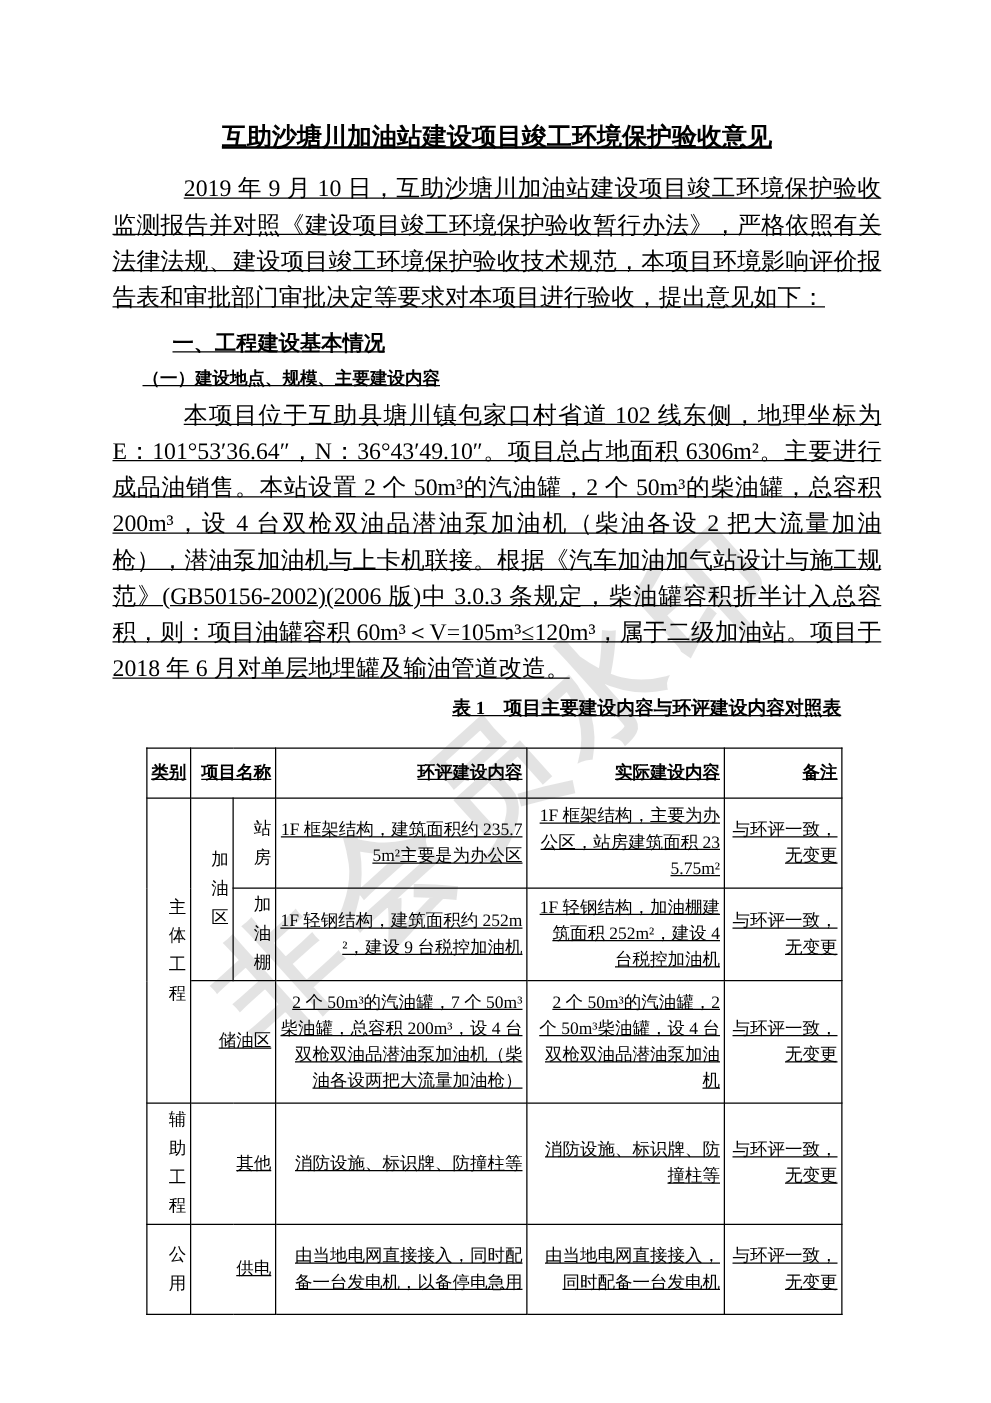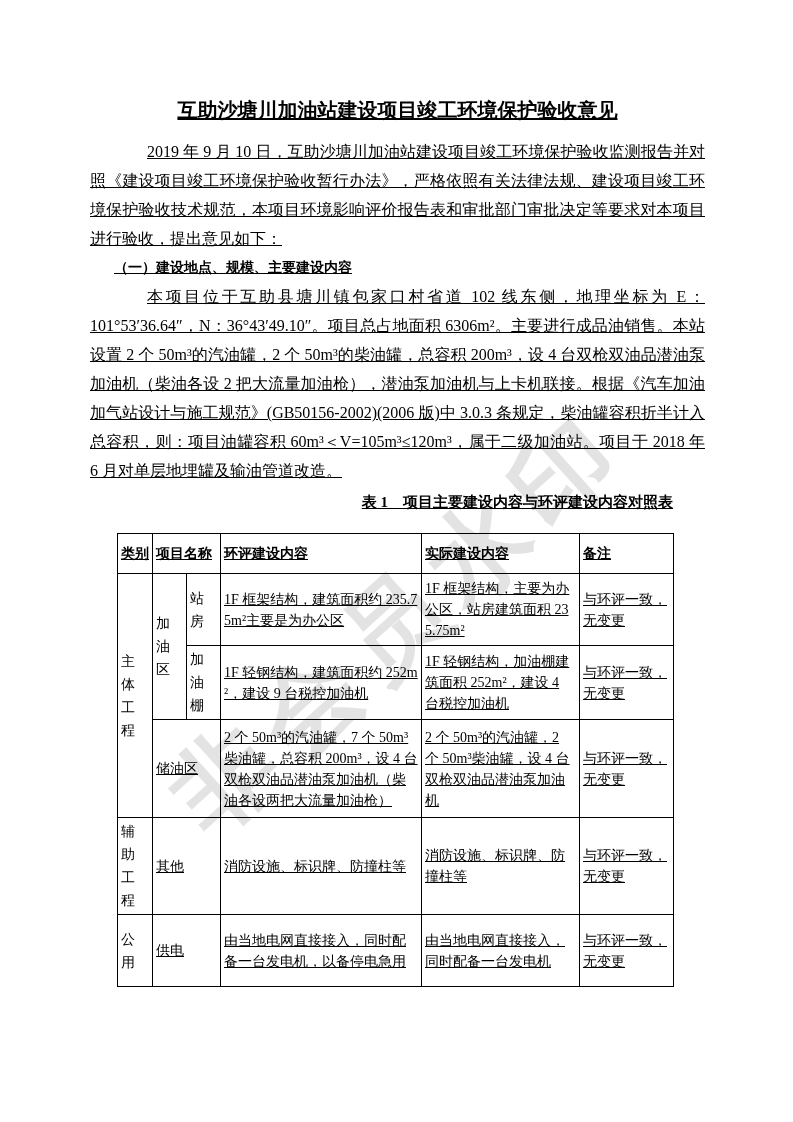--- a/index.html
+++ b/index.html
@@ -38,21 +38,21 @@
     text-decoration: underline;
   }
   .doc-title {
     font-size: 20px;
     font-weight: bold;
     text-align: center;
     line-height: 28px;
     margin-bottom: 13px;
   }
   .body-para {
-    font-size: 16px;
+    font-size: 19px;
     line-height: 29px;
     text-align: justify;
   }
   .indent-first { text-indent: 57px; }
   .sec-heading {
     font-size: 17px;
     font-weight: bold;
     line-height: 29px;
     text-indent: 48px;
     margin-top: 7px;
@@ -73,21 +73,21 @@
   }
   table.cmp-table {
     border-collapse: collapse;
     table-layout: fixed;
     width: 556px;
     margin-left: 27px;
     font-size: 14px;
   }
   .cmp-table th, .cmp-table td {
     border: 1px solid #000000;
-    text-align: left;
+    text-align: right;
     vertical-align: middle;
     padding: 2px 3px;
     line-height: 21px;
     word-break: break-all;
   }
   .cmp-table th {
     font-weight: bold;
     line-height: 19px;
   }
   .vtxt {
@@ -103,20 +103,21 @@
 <div class="page">
 
   <div class="watermark">非会员水印</div>
 
   <div class="content">
 
     <div class="doc-title">互助沙塘川加油站建设项目竣工环境保护验收意见</div>
 
     <p class="body-para indent-first">2019 年 9 月 10 日，互助沙塘川加油站建设项目竣工环境保护验收监测报告并对照《建设项目竣工环境保护验收暂行办法》，严格依照有关法律法规、建设项目竣工环境保护验收技术规范，本项目环境影响评价报告表和审批部门审批决定等要求对本项目进行验收，提出意见如下：</p>
 
+    <div class="sec-heading">一、工程建设基本情况</div>
 
     <div class="subsec-heading">（一）建设地点、规模、主要建设内容</div>
 
     <p class="body-para indent-first">本项目位于互助县塘川镇包家口村省道 102 线东侧，地理坐标为 E：101°53′36.64″，N：36°43′49.10″。项目总占地面积 6306m²。主要进行成品油销售。本站设置 2 个 50m³的汽油罐，2 个 50m³的柴油罐，总容积 200m³，设 4 台双枪双油品潜油泵加油机（柴油各设 2 把大流量加油枪），潜油泵加油机与上卡机联接。根据《汽车加油加气站设计与施工规范》(GB50156-2002)(2006 版)中 3.0.3 条规定，柴油罐容积折半计入总容积，则：项目油罐容积 60m³＜V=105m³≤120m³，属于二级加油站。项目于 2018 年 6 月对单层地埋罐及输油管道改造。</p>
 
 
     <div class="table-caption">表 1　项目主要建设内容与环评建设内容对照表</div>
 
     <table class="cmp-table">
       <colgroup>

